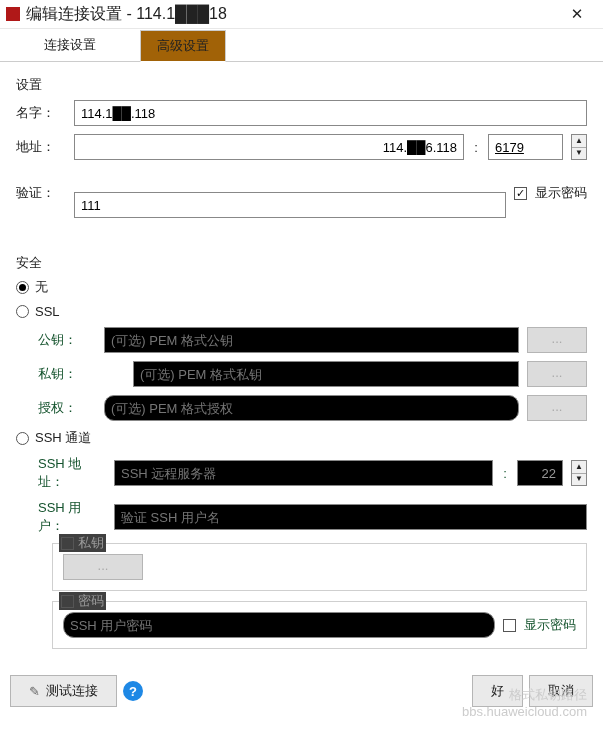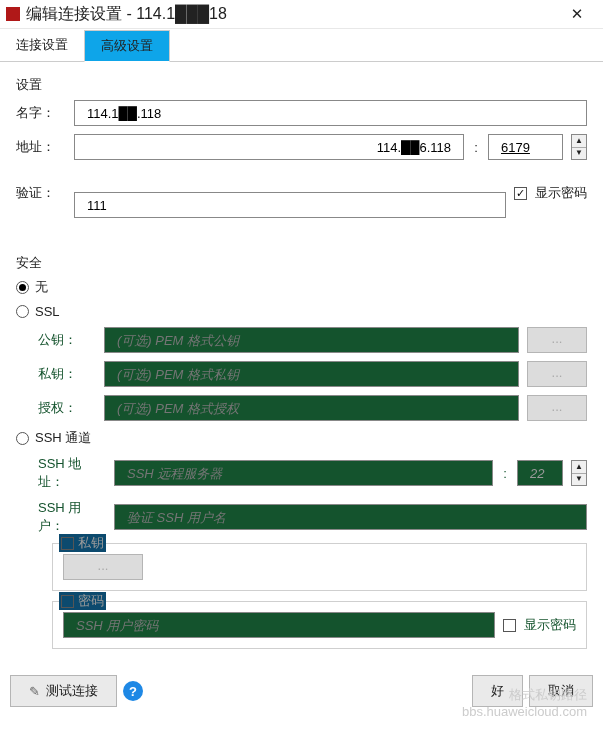--- a/index.html
+++ b/index.html
@@ -2,43 +2,43 @@
 <html><head>
 <meta charset="utf-8">
 <style>
 * { box-sizing: border-box; font-family: "Microsoft YaHei", "Segoe UI", sans-serif; font-size: 13px; }
 body { margin: 0; width: 603px; height: 729px; background: #fff; color: #222; }
 .titlebar { display: flex; align-items: center; height: 28px; padding: 0 6px; }
 .title-icon { width: 14px; height: 14px; background: #b01818; margin-right: 6px; }
 .titlebar-text { flex: 1; font-size: 16px; }
 .close-x { width: 40px; text-align: center; font-size: 15px; cursor: pointer; }
 .tabs { display: flex; border-bottom: 1px solid #ccc; background: #fff; }
-.tab { padding: 6px 16px; cursor: pointer; position: relative; top: 1px; }
-.tab.active { border: 1px solid #ccc; border-bottom: 1px solid #fff; background: #0ea5e9; }
+.tab { padding: 6px 16px; cursor: pointer; position: relative; top: 1px; margin-left: 28px; }
+.tab.active { border: 1px solid #ccc; border-bottom: 1px solid #fff; background: #a16207; }
 .sep { height: 1px; background: #e8e8e8; }
 .body { padding: 14px 16px 8px 16px; }
 .group-label { margin-bottom: 6px; }
 .row { display: flex; align-items: center; margin-bottom: 8px; gap: 8px; }
 .label { width: 50px; }
 .label-w { width: 80px; padding-left: 22px; color: #444; }
 .disabled { color: #14532d; }
-input[type=text].field { height: 26px; border: 1px solid #888; padding: 2px 12px; background: #fff; }
-input[type=text].field.dis { background: #14532d; color: #999; font-style: italic; }
+input[type=text].field { height: 26px; border: 1px solid #888; padding: 2px 6px; background: #fff; }
+input[type=text].field.dis { background: #000000; color: #999; }
 .spin { display: flex; flex-direction: column; border: 1px solid #888; height: 26px; }
 .spin div { width: 14px; flex: 1; display: flex; align-items: center; justify-content: center; font-size: 8px; line-height: 1; background: #f0f0f0; cursor: pointer; }
 .spin div:first-child { border-bottom: 1px solid #aaa; }
 .radio-row { display: flex; align-items: center; gap: 6px; margin: 4px 0 8px 0; }
 .radio { width: 13px; height: 13px; border: 1px solid #555; border-radius: 50%; display: flex; align-items: center; justify-content: center; }
 .radio.sel::after { content: ""; width: 7px; height: 7px; background: #000; border-radius: 50%; }
 .cb { width: 13px; height: 13px; border: 1px solid #555; display: flex; align-items: center; justify-content: center; font-size: 11px; line-height: 1; }
 .cb.checked::after { content: "✓"; color: #000; }
 .browse-btn { width: 60px; height: 26px; background: #dcdcdc; border: 1px solid #b5b5b5; text-align: center; line-height: 22px; color: #555; }
 .browse-btn.dis { color: #aaa; }
 .fieldset { border: 1px solid #cfcfcf; margin: 6px 0 10px 36px; padding: 10px 10px 10px 10px; position: relative; }
-.fieldset-legend { position: absolute; top: -10px; left: 6px; background: #0c4a6e; padding: 0 2px; display: flex; align-items: center; gap: 4px; color: #999; }
+.fieldset-legend { position: absolute; top: -10px; left: 6px; background: #404040; padding: 0 2px; display: flex; align-items: center; gap: 4px; color: #999; }
 .footer { display: flex; align-items: center; padding: 8px 10px; gap: 6px; }
 .btn { height: 32px; padding: 0 18px; border: 1px solid #b5b5b5; background: #eaeaea; cursor: pointer; display: flex; align-items: center; }
 .help-icon { width: 20px; height: 20px; border-radius: 50%; background: #1e88e5; color: #fff; display: flex; align-items: center; justify-content: center; font-weight: bold; }
 .wand { margin-right: 6px; color: #666; }
 .watermark { position: absolute; right: 16px; bottom: 8px; color: #ccc; font-size: 12px; pointer-events: none; text-align: right; line-height: 1.3; }
 .colon { width: 8px; text-align: center; }
 </style>
 </head>
 <body>
 
@@ -94,39 +94,39 @@
     <div>SSL</div>
   </div>
 
   <div class="row">
       <div class="label-w disabled">公钥：</div>
       <input type="text" class="field dis" style="flex: 1 1 0%;" placeholder="(可选) PEM 格式公钥">
       <div class="browse-btn dis">...</div>
     </div>
   <div class="row">
       <div class="label-w disabled">私钥：</div>
-      <input type="text" class="field dis" style="flex: 1 1 0%;" placeholder="(可选) PEM 格式私钥">
+      <input type="text" class="field dis" style="flex: 1 1 0%; margin-left: 29px;" placeholder="(可选) PEM 格式私钥">
       <div class="browse-btn dis">...</div>
     </div>
   <div class="row">
       <div class="label-w disabled">授权：</div>
-      <input type="text" class="field dis" style="flex: 1 1 0%;" placeholder="(可选) PEM 格式授权">
+      <input type="text" class="field dis" style="flex: 1 1 0%; border-radius: 10px;" placeholder="(可选) PEM 格式授权">
       <div class="browse-btn dis">...</div>
     </div>
 
   <div class="radio-row">
     <div class="radio"></div>
     <div>SSH 通道</div>
   </div>
 
   <div class="row">
       <div style="width:90px;padding-left:22px" class="disabled">SSH 地址：</div>
       <input type="text" class="field dis" style="flex: 1 1 0%;" placeholder="SSH 远程服务器">
       <div class="colon disabled">:</div>
-      <input type="text" class="field dis" style="width: 46px;" value="22">
+      <input type="text" class="field dis" style="width: 46px; text-align: right;" value="22">
       <div class="spin">
         <div>▲</div>
         <div>▼</div>
       </div>
     </div>
   <div class="row">
       <div style="width:90px;padding-left:22px" class="disabled">SSH 用户：</div>
       <input type="text" class="field dis" style="flex: 1 1 0%;" placeholder="验证 SSH 用户名">
     </div>
 
@@ -139,21 +139,21 @@
         <div class="browse-btn dis" style="width:80px">...</div>
       </div>
   </div>
 
   <div class="fieldset">
     <div class="fieldset-legend">
         <div class="cb"></div>
         <span>密码</span>
       </div>
     <div class="row" style="margin-bottom:0">
-        <input type="text" class="field dis" style="flex: 1 1 0%;" placeholder="SSH 用户密码">
+        <input type="text" class="field dis" style="flex: 1 1 0%; border-radius: 11px;" placeholder="SSH 用户密码">
         <div class="cb"></div>
         <div class="disabled">显示密码</div>
       </div>
   </div>
 </div>
 
 <div class="footer">
   <div class="btn">
       <span class="wand">✎</span>
       <span>测试连接</span>

